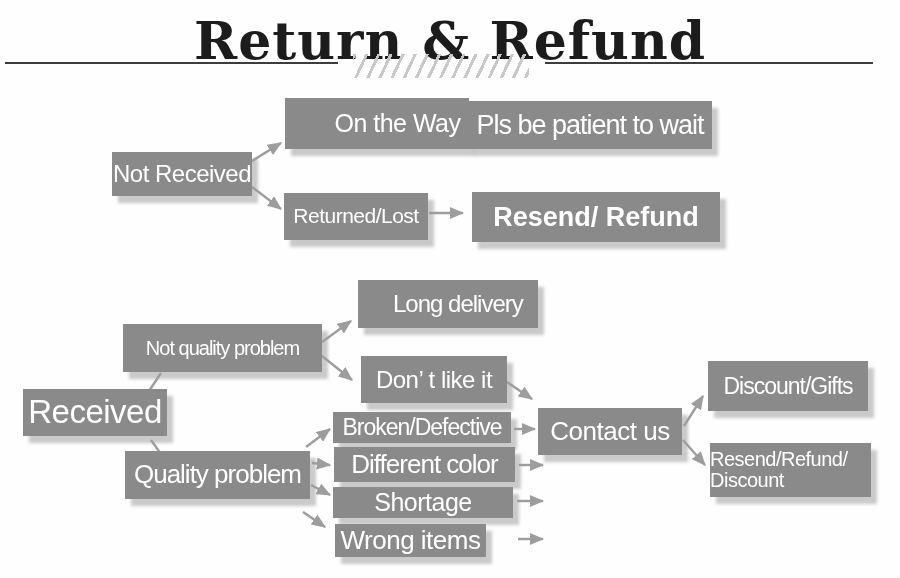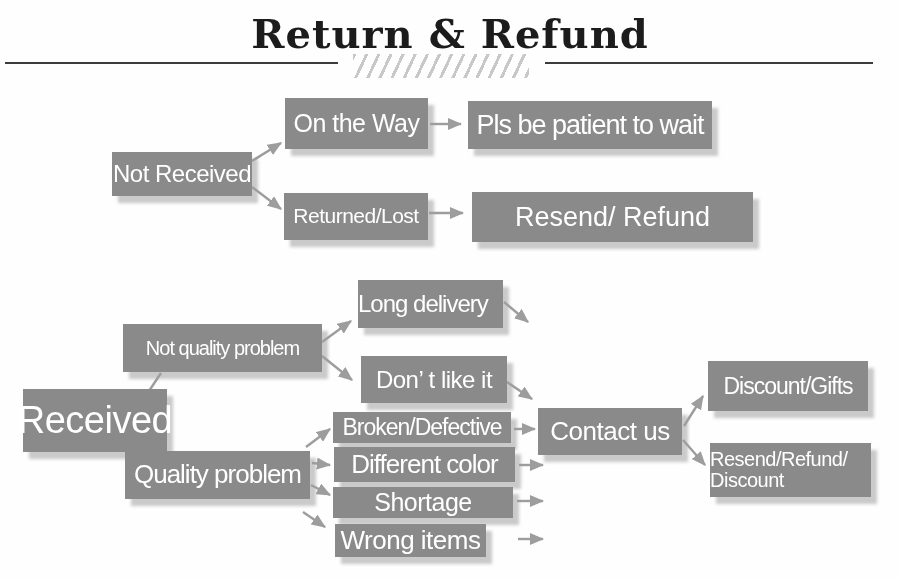--- a/index.html
+++ b/index.html
@@ -3,21 +3,21 @@
 <meta charset="utf-8">
 <style>
   html,body{margin:0;padding:0;background:#ffffff;}
   .stage{
     position:relative;width:900px;height:578px;background:#fefefe;overflow:hidden;
     font-family:"Liberation Sans",sans-serif;
   }
   .page-title{
     position:absolute;left:0;top:10px;width:900px;text-align:center;
     font-family:"DejaVu Serif","Liberation Serif",serif;font-weight:700;
-    font-size:40px;color:#1c1c1c;letter-spacing:1px;
+    font-size:52px;color:#1c1c1c;letter-spacing:1px;
   }
   .rule{position:absolute;height:2px;background:#3c3c3c;top:62px;}
   .rule-left{left:5px;width:333px;}
   .rule-right{left:545px;width:328px;}
   .hatch{
     position:absolute;left:353px;top:54px;width:176px;height:24px;
     background:repeating-linear-gradient(115deg,#c8c8c8 0 3px,transparent 3px 11px);
   }
   .node{
     position:absolute;background:#8a8a8a;color:#ffffff;
@@ -64,28 +64,28 @@
       <line x1="514" y1="429" x2="535" y2="429" marker-end="url(#ah)"></line>
       <line x1="519" y1="465" x2="543" y2="465" marker-end="url(#ah)"></line>
       <line x1="517" y1="501" x2="543" y2="501" marker-end="url(#ah)"></line>
       <line x1="518" y1="539" x2="543" y2="539" marker-end="url(#ah)"></line>
       <line x1="684" y1="426" x2="703" y2="396" marker-end="url(#ah)"></line>
       <line x1="683" y1="440" x2="705" y2="465" marker-end="url(#ah)"></line>
     </g>
   </svg>
 
   <div class="node" style="left:112px;top:152px;width:140px;height:44px;font-size:24px;">Not Received</div>
-  <div class="node" style="left:285px;top:98px;width:143px;height:51px;font-size:25px;">On the Way</div>
+  <div class="node" style="left:285px;top:98px;width:143px;height:51px;font-size:25px;padding-left:41px;">On the Way</div>
   <div class="node" style="left:468px;top:101px;width:244px;height:48px;font-size:27px;letter-spacing:-1px;">Pls be patient to wait</div>
   <div class="node" style="left:284px;top:193px;width:144px;height:47px;font-size:21px;">Returned/Lost</div>
-  <div class="node" style="left:472px;top:192px;width:281px;height:50px;font-size:27px;font-weight:400;letter-spacing:0;">Resend/ Refund</div>
+  <div class="node" style="left:472px;top:192px;width:248px;height:50px;font-size:27px;font-weight:700;letter-spacing:0;">Resend/ Refund</div>
 
-  <div class="node" style="left:23px;top:389px;width:144px;height:63px;font-size:38px;">Received</div>
+  <div class="node" style="left:23px;top:389px;width:144px;height:47px;font-size:33px;">Received</div>
   <div class="node" style="left:123px;top:324px;width:199px;height:48px;font-size:20px;letter-spacing:-1px;">Not quality problem</div>
-  <div class="node left-align" style="left:358px;top:280px;width:145px;height:48px;font-size:24px;letter-spacing:-1px;">Long delivery</div>
+  <div class="node left-align" style="left:358px;top:280px;width:145px;height:48px;font-size:24px;letter-spacing:-1px;padding-left:35px;">Long delivery</div>
   <div class="node" style="left:361px;top:356px;width:146px;height:47px;font-size:24px;">Don’ t like it</div>
   <div class="node" style="left:125px;top:451px;width:185px;height:48px;font-size:26px;letter-spacing:-1px;">Quality problem</div>
 
   <div class="node" style="left:333px;top:412px;width:178px;height:31px;font-size:23px;letter-spacing:-1px;">Broken/Defective</div>
   <div class="node" style="left:334px;top:447px;width:181px;height:35px;font-size:26px;letter-spacing:-1px;">Different color</div>
   <div class="node" style="left:333px;top:487px;width:180px;height:31px;font-size:25px;">Shortage</div>
   <div class="node" style="left:335px;top:524px;width:151px;height:33px;font-size:26px;">Wrong items</div>
 
   <div class="node" style="left:708px;top:361px;width:160px;height:50px;font-size:23px;letter-spacing:-1px;">Discount/Gifts</div>
   <div class="node" style="left:538px;top:408px;width:144px;height:47px;font-size:26px;">Contact us</div>

